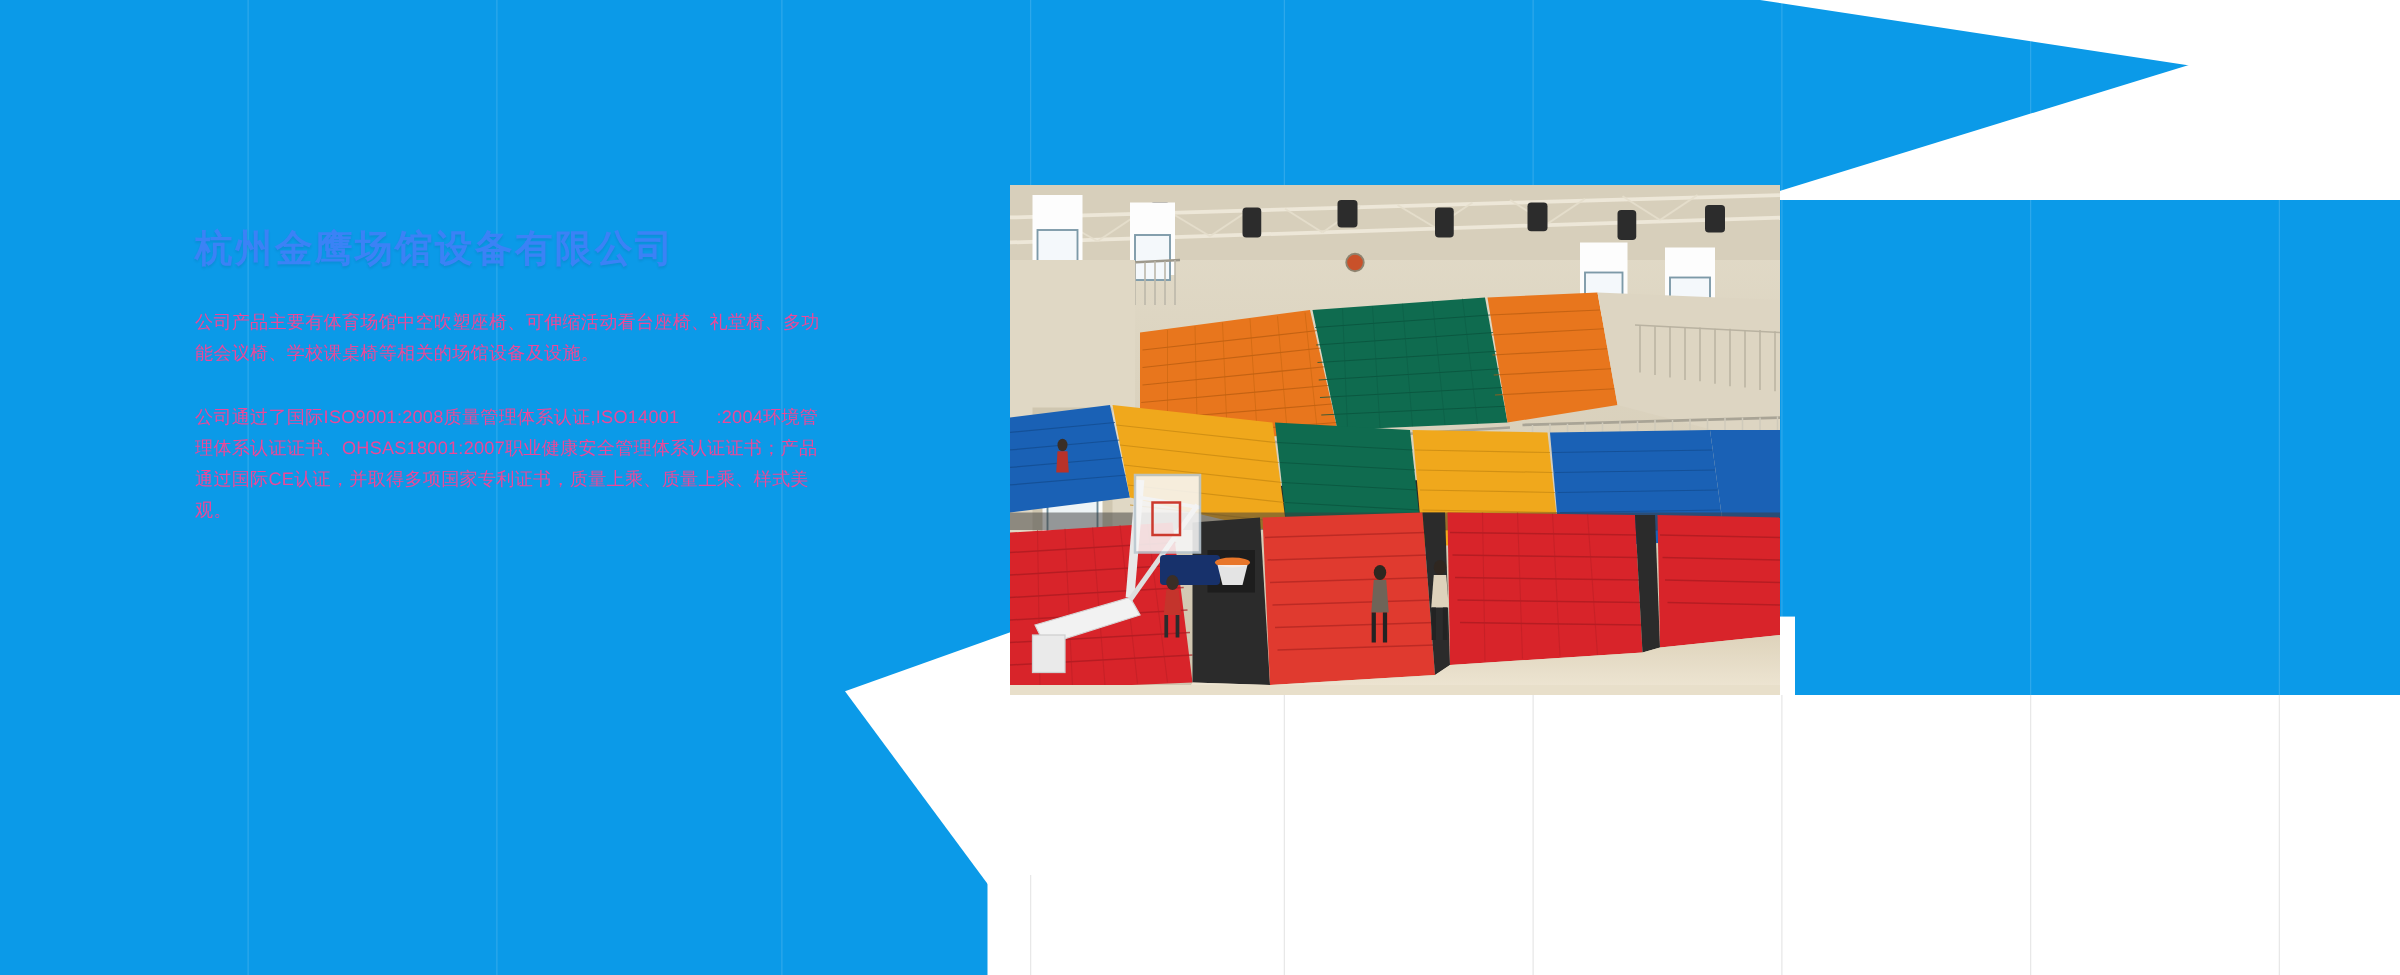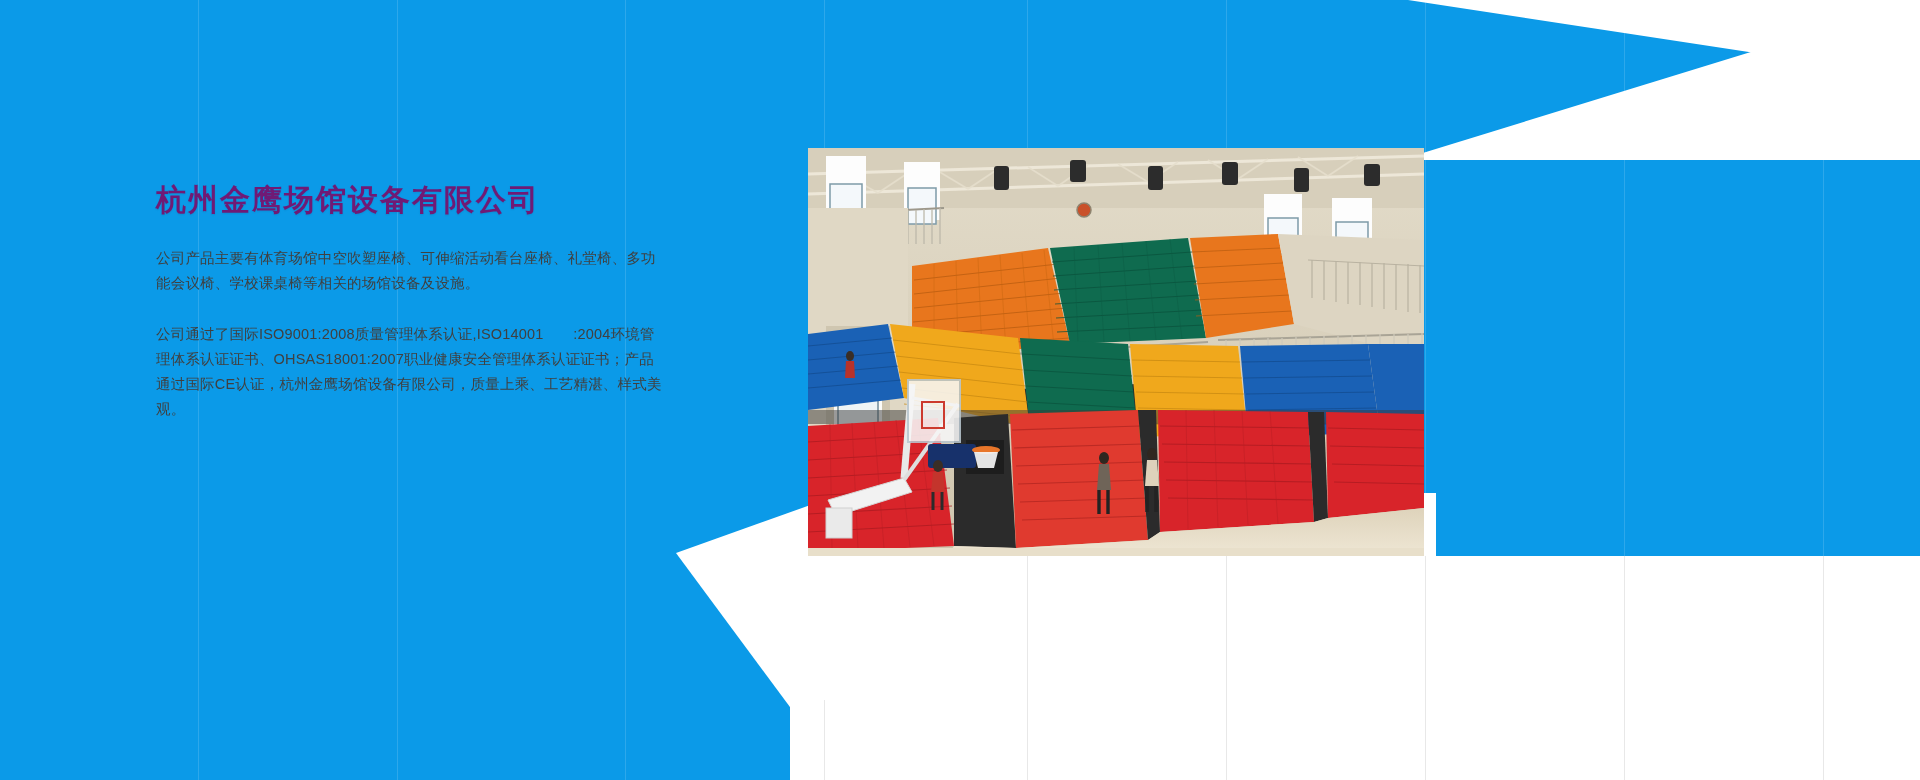--- a/index.html
+++ b/index.html
@@ -44,26 +44,26 @@
   .white-fill-right{
     position:absolute; left:810px; top:556px; width:1110px; height:224px; background:#ffffff;
   }
   .white-fill-bot{
     position:absolute; left:790px; top:700px; width:1130px; height:80px; background:#ffffff;
   }
 
   
   .text-col{ position:absolute; left:156px; top:182px; width:510px; }
   .title{
-    font-size:30px; font-weight:bold; color:#701a75; letter-spacing:2px;
+    font-size:30px; font-weight:bold; color:#3b82f6; letter-spacing:2px;
     line-height:1.2; margin-bottom:28px;
     text-shadow:0 1px 2px rgba(0,0,0,.08);
   }
   .para{
-    font-size:14.5px; color:#404040; line-height:25px; margin-bottom:26px;
+    font-size:14.5px; color:#ec4899; line-height:25px; margin-bottom:26px;
     letter-spacing:.2px; white-space:pre-wrap;
   }
   .para:last-child{ margin-bottom:0; }
 
   
   .photo{
     position:absolute; left:808px; top:148px; width:616px; height:408px;
     overflow:hidden; background:#cfc7b4;
   }
   .photo svg{ display:block; width:616px; height:408px; }
@@ -97,21 +97,21 @@
     <div class="gline-dark" style="left:1226px; top:556px; height:224px"></div>
     <div class="gline-dark" style="left:1425px; top:556px; height:224px"></div>
     <div class="gline-dark" style="left:1624px; top:556px; height:224px"></div>
     <div class="gline-dark" style="left:1823px; top:556px; height:224px"></div>
     <div class="gline-dark" style="left:824px;  top:700px; height:80px"></div>
   </div>
 
   <div class="text-col">
     <div class="title">杭州金鹰场馆设备有限公司</div>
     <div class="para">公司产品主要有体育场馆中空吹塑座椅、可伸缩活动看台座椅、礼堂椅、多功能会议椅、学校课桌椅等相关的场馆设备及设施。</div>
-    <div class="para">公司通过了国际ISO9001:2008质量管理体系认证,ISO14001       :2004环境管理体系认证证书、OHSAS18001:2007职业健康安全管理体系认证证书；产品通过国际CE认证，杭州金鹰场馆设备有限公司，质量上乘、工艺精湛、样式美观。</div>
+    <div class="para">公司通过了国际ISO9001:2008质量管理体系认证,ISO14001       :2004环境管理体系认证证书、OHSAS18001:2007职业健康安全管理体系认证证书；产品通过国际CE认证，并取得多项国家专利证书，质量上乘、质量上乘、样式美观。</div>
   </div>
 
   <div class="photo">
     <svg viewBox="0 0 616 408" preserveAspectRatio="none">
       <defs>
         <linearGradient id="wallg" x1="0" y1="0" x2="0" y2="1">
           <stop offset="0" stop-color="#e3dcca"></stop>
             <stop offset="1" stop-color="#cfc5ae"></stop>
         </linearGradient>
         <linearGradient id="floorg" x1="0" y1="0" x2="0" y2="1">

